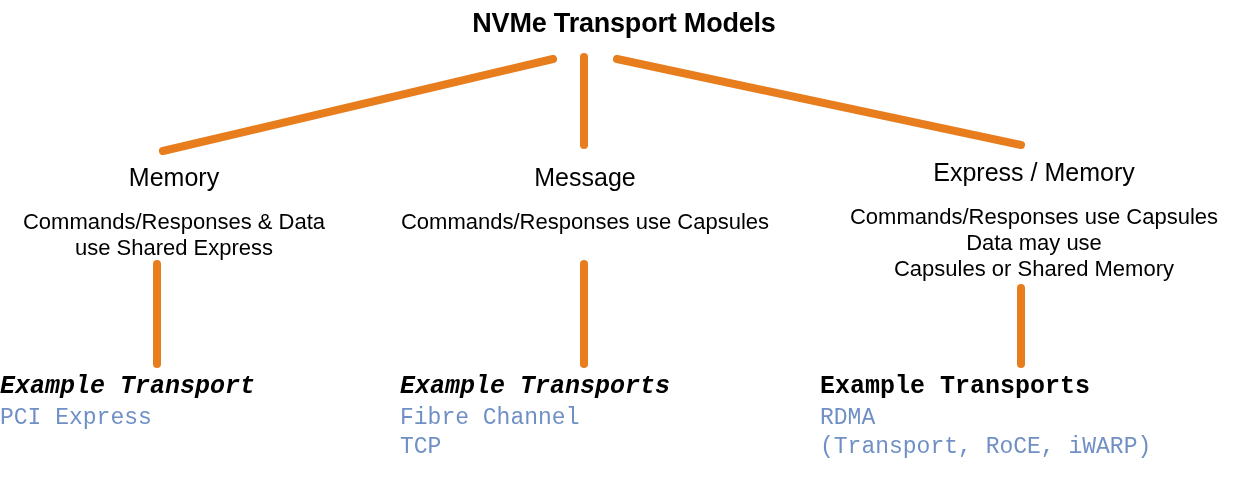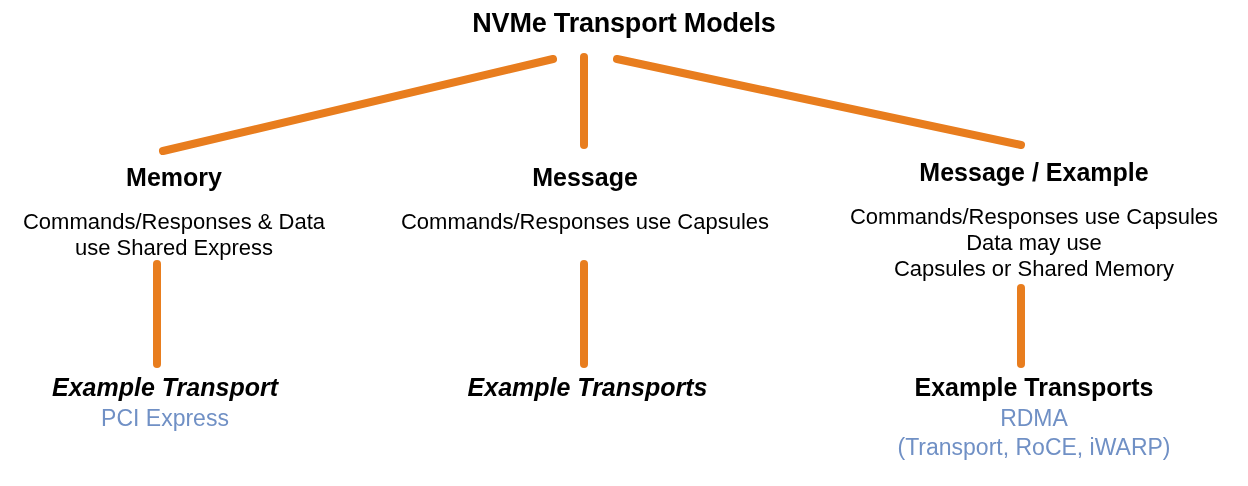--- a/index.html
+++ b/index.html
@@ -46,37 +46,38 @@
   .model-col {
     position: absolute;
     text-align: center;
   }
   .model-col.left   { left: 0px;   top: 163px; width: 348px; }
   .model-col.middle { left: 380px; top: 163px; width: 410px; }
   .model-col.right  { left: 820px; top: 158px; width: 428px; }
 
   .model-heading {
     font-size: 25px;
-    font-weight: bold;
+    font-weight: normal;
     line-height: 29px;
     color: #000000;
     white-space: nowrap;
   }
   .model-desc {
     font-size: 22px;
     line-height: 26px;
     color: #000000;
     margin-top: 17px;
   }
   .model-desc div { white-space: nowrap; }
 
   
   .example-col {
     position: absolute;
-    text-align: center;
+    text-align: left;
+    font-family: Liberation Mono, monospace;
   }
   .example-col.left   { left: 0px;   top: 372px; width: 330px; }
   .example-col.middle { left: 400px; top: 372px; width: 375px; }
   .example-col.right  { left: 820px; top: 372px; width: 428px; }
 
   .example-heading {
     font-size: 25px;
     font-weight: bold;
     line-height: 30px;
     color: #000000;
@@ -118,37 +119,41 @@
   </div>
 
   <div class="model-col middle">
     <div class="model-heading">Message</div>
     <div class="model-desc">
       <div>Commands/Responses use Capsules</div>
     </div>
   </div>
 
   <div class="model-col right">
-    <div class="model-heading">Message / Example</div>
+    <div class="model-heading">Express / Memory</div>
     <div class="model-desc">
       <div>Commands/Responses use Capsules</div>
       <div>Data may use</div>
       <div>Capsules or Shared Memory</div>
     </div>
   </div>
 
   <div class="example-col left">
     <div class="example-heading italic">Example Transport</div>
     <div class="example-list">
       <div>PCI Express</div>
     </div>
   </div>
 
   <div class="example-col middle">
     <div class="example-heading italic">Example Transports</div>
+    <div class="example-list">
+      <div>Fibre Channel</div>
+      <div>TCP</div>
+    </div>
   </div>
 
   <div class="example-col right">
     <div class="example-heading">Example Transports</div>
     <div class="example-list">
       <div>RDMA</div>
       <div>(Transport, RoCE, iWARP)</div>
     </div>
   </div>
 

